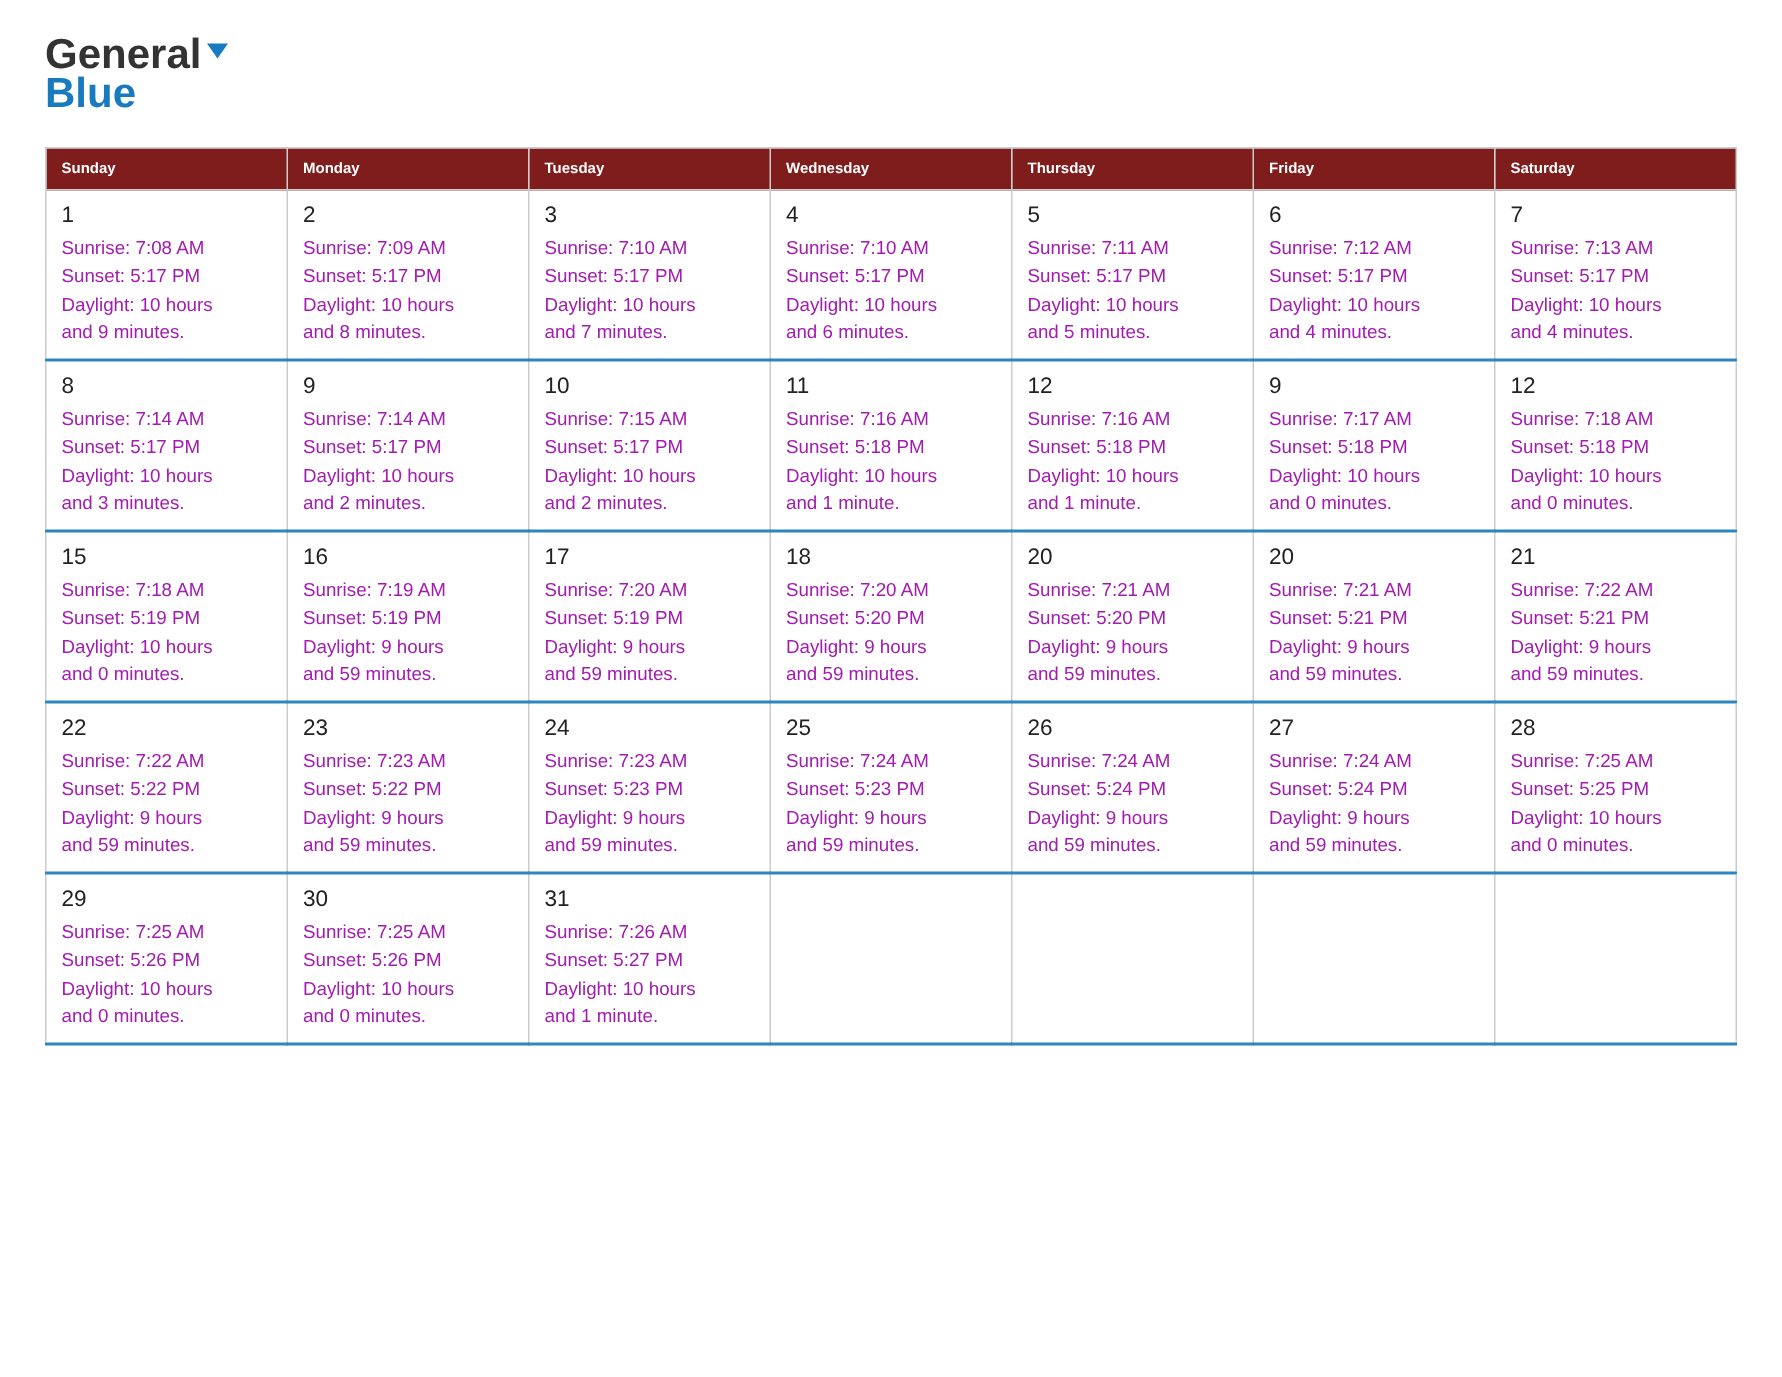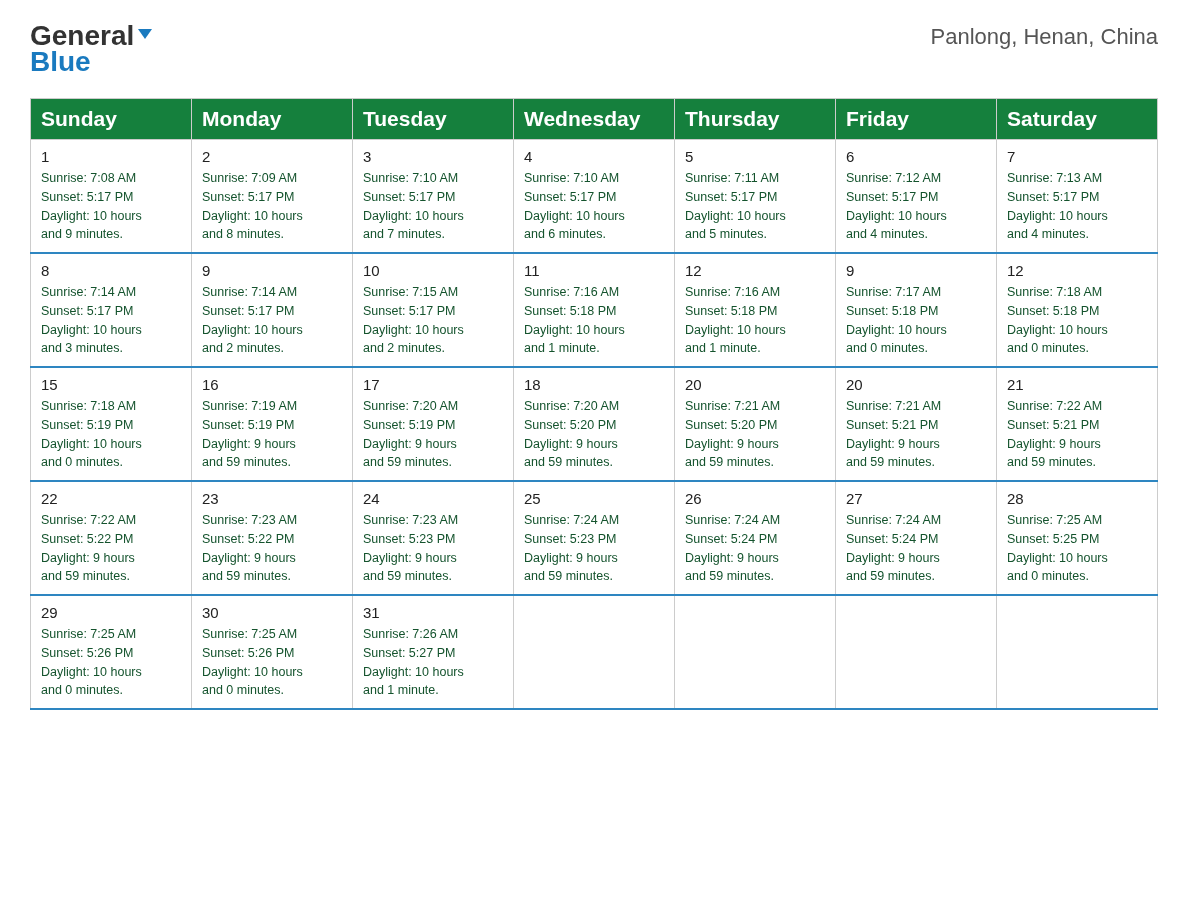--- a/index.html
+++ b/index.html
@@ -31,23 +31,23 @@
     .subtitle {
       font-size: 22px;
       color: #555;
       margin-top: 4px;
     }
     .calendar {
       width: 100%;
       border-collapse: collapse;
     }
     .calendar thead tr th {
-      background-color: #15803d;
+      background-color: #7f1d1d;
       color: #fff;
-      font-size: 21px;
+      font-size: 10px;
       font-weight: bold;
       padding: 8px 10px;
       text-align: left;
       border: 1px solid #ccc;
     }
     .calendar tbody tr td {
       vertical-align: top;
       padding: 8px 10px;
       border: 1px solid #ccc;
       font-size: 13px;
@@ -60,21 +60,21 @@
     }
     .day-number {
       font-size: 15px;
       font-weight: normal;
       color: #222;
       display: block;
       margin-bottom: 4px;
     }
     .day-info {
       font-size: 12.5px;
-      color: #14532d;
+      color: #a21caf;
       line-height: 1.5;
     }
     .empty-cell {
       background: #fff;
     }
     
     .logo-container {
       display: flex;
       align-items: center;
       gap: 0;
@@ -91,21 +91,20 @@
         <svg width="18" height="18" viewBox="0 0 18 18">
           <polygon points="9,14 2,4 16,4" fill="#1a7abf"></polygon>
         </svg>
       </span>
     </div>
     <div style="margin-top:-6px; margin-left:0;">
       <span style="font-size:28px;font-weight:bold;color:#1a7abf;">Blue</span>
     </div>
   </div>
   <div class="title-area">
-    <div class="subtitle">Panlong, Henan, China</div>
   </div>
 </div>
 
 <table class="calendar">
   <thead>
     <tr>
       <th>Sunday</th>
       <th>Monday</th>
       <th>Tuesday</th>
       <th>Wednesday</th>

